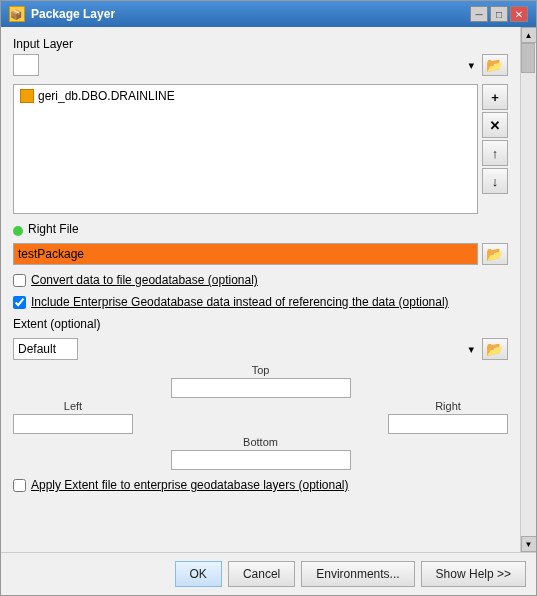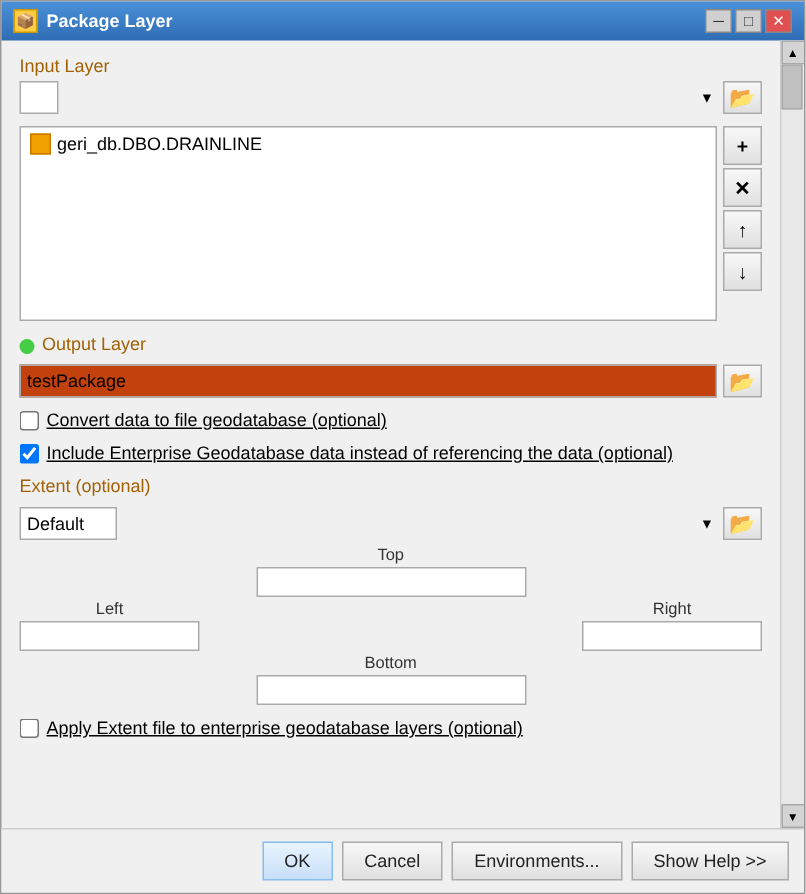--- a/index.html
+++ b/index.html
@@ -112,33 +112,33 @@
       height: 30px;
       background: #c0c0c0;
       border: 1px solid #aaa;
       position: absolute;
       top: 0;
       left: 0;
     }
 
     .section-label {
       font-size: 12px;
-      color: #a16207;
+      color: #000000;
       margin-bottom: 3px;
     }
     .input-row {
       display: flex;
       gap: 4px;
       align-items: center;
     }
     .text-input {
       flex: 1;
       height: 22px;
       border: 1px solid #aaa;
-      background: #c2410c;
+      background: #f97316;
       padding: 2px 4px;
       font-size: 12px;
     }
     .select-input {
       flex: 1;
       height: 22px;
       border: 1px solid #aaa;
       background: white;
       padding: 2px 4px;
       font-size: 12px;
@@ -351,21 +351,21 @@
           <button class="icon-btn">+</button>
           <button class="icon-btn">✕</button>
           <button class="icon-btn">↑</button>
           <button class="icon-btn">↓</button>
         </div>
       </div>
 
       <div class="output-section">
         <div class="output-label-row">
           <div class="green-dot"></div>
-          <span class="section-label">Output Layer</span>
+          <span class="section-label">Right File</span>
         </div>
         <div class="input-row">
           <input class="text-input" type="text" value="testPackage" style="">
           <button class="folder-btn">📂</button>
         </div>
       </div>
 
       <div class="checkbox-row">
         <input type="checkbox" style="">
         <span>Convert data to file geodatabase (optional)</span>

